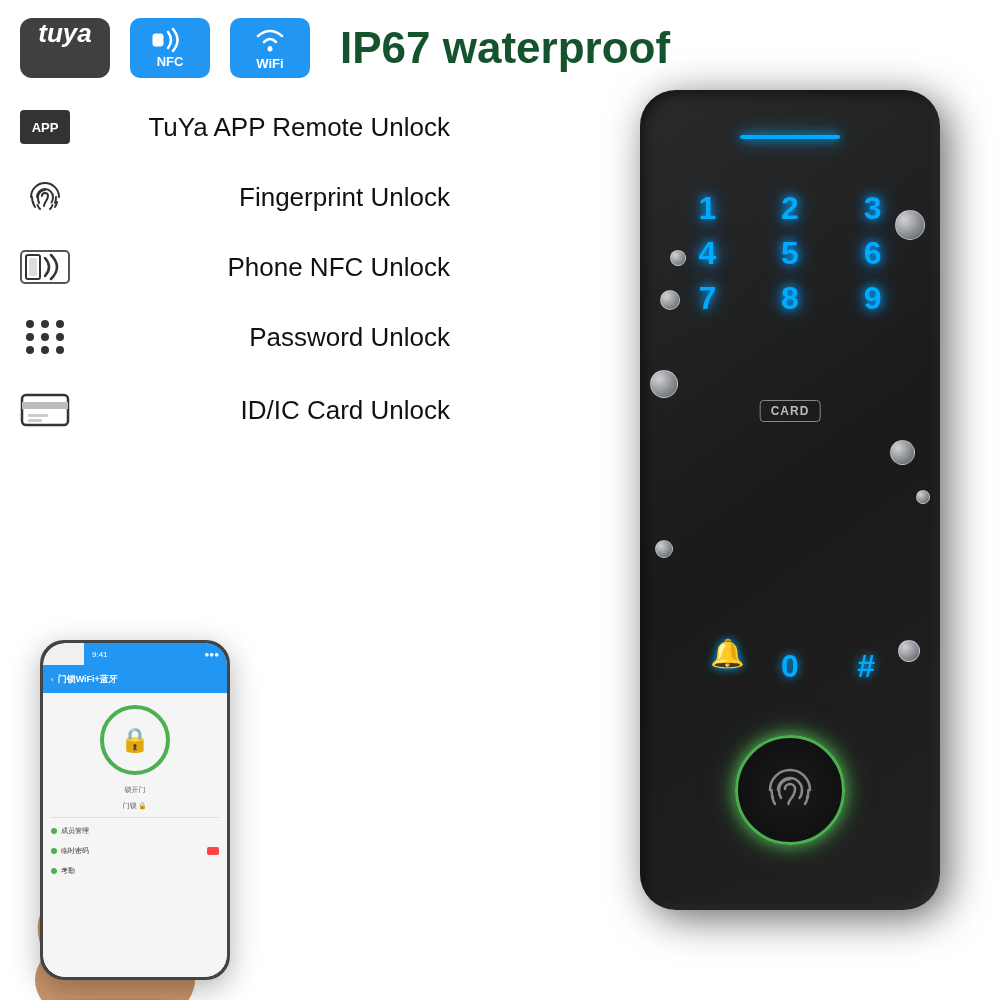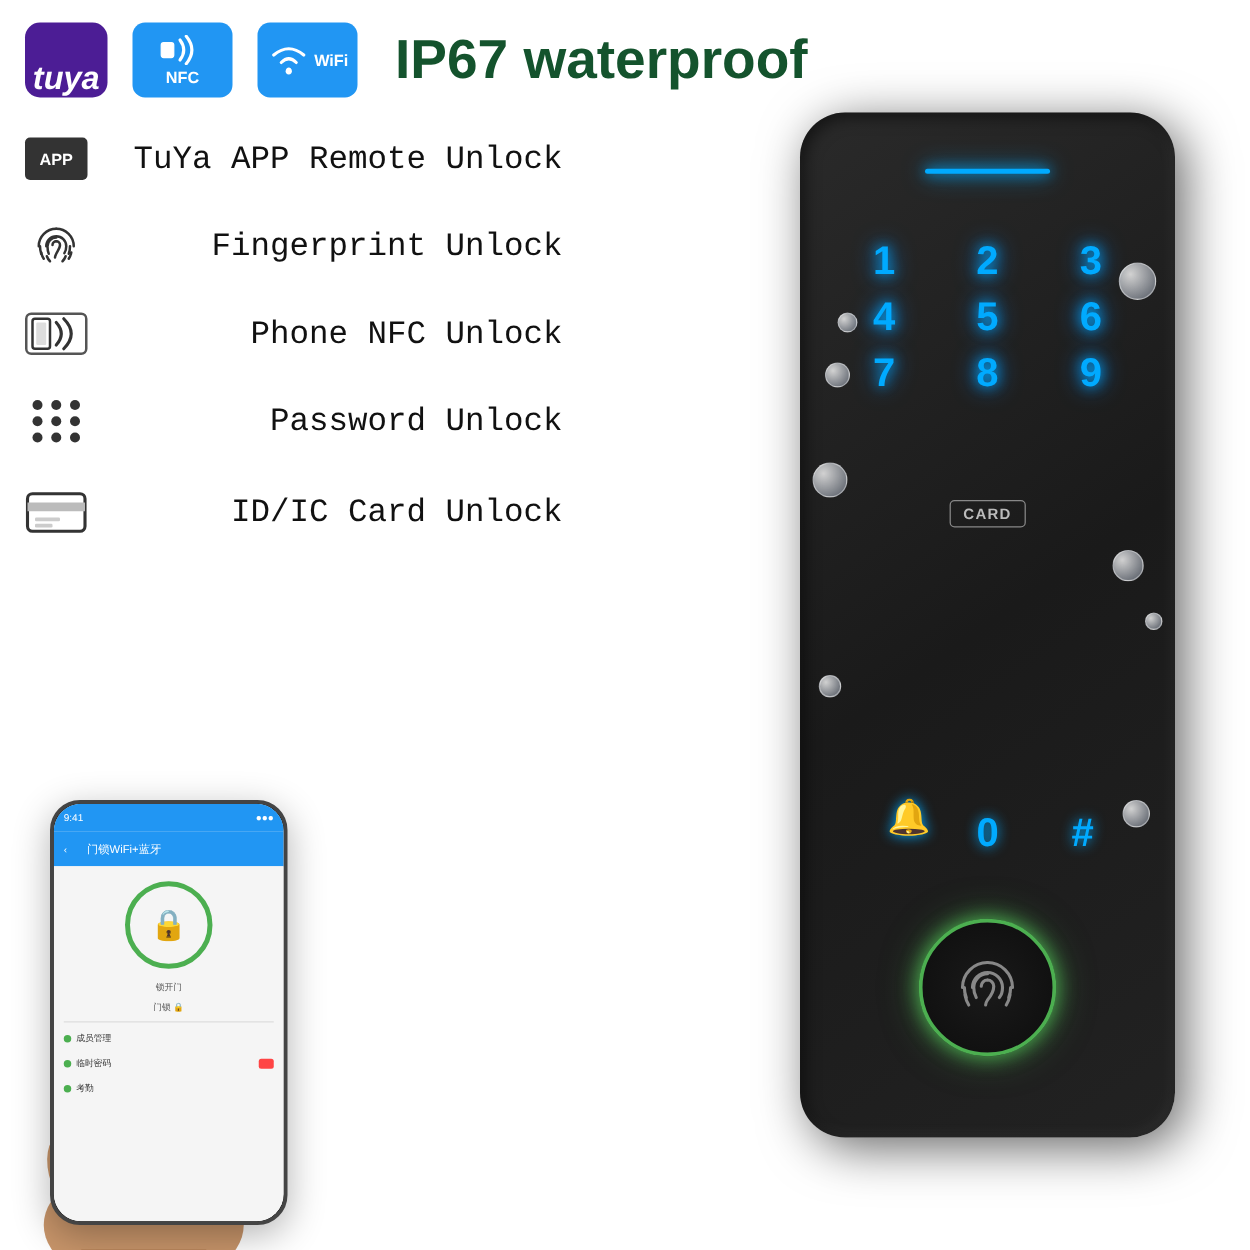--- a/index.html
+++ b/index.html
@@ -14,26 +14,26 @@
 
     
     .header {
       display: flex;
       align-items: center;
       padding: 18px 20px 10px 20px;
       gap: 20px;
     }
 
     .tuya-logo {
-      background: #4c1d95;
+      background: #404040;
       border-radius: 12px;
-      width: 66px;
+      width: 90px;
       height: 60px;
       display: flex;
-      align-items: flex-end;
+      align-items: flex-start;
       justify-content: center;
       color: white;
       font-size: 26px;
       font-weight: bold;
       font-style: italic;
     }
 
     .nfc-badge {
       background: #2196f3;
       border-radius: 10px;
@@ -48,21 +48,21 @@
       font-weight: bold;
       gap: 2px;
     }
 
     .wifi-badge {
       background: #2196f3;
       border-radius: 10px;
       width: 80px;
       height: 60px;
       display: flex;
-      flex-direction: row;
+      flex-direction: column;
       align-items: center;
       justify-content: center;
       color: white;
       font-size: 11px;
       font-weight: bold;
       gap: 2px;
     }
 
     .ip67-title {
       font-size: 44px;
@@ -94,21 +94,20 @@
       align-items: center;
       justify-content: center;
       flex-shrink: 0;
       font-size: 28px;
     }
 
     .feature-text {
       font-size: 26px;
       font-weight: 500;
       color: #111;
-      font-family: Liberation Mono, monospace;
     }
 
     
     .app-badge {
       background: #333;
       color: white;
       font-size: 13px;
       font-weight: bold;
       padding: 3px 8px;
       border-radius: 4px;
@@ -165,40 +164,40 @@
       flex-direction: column;
     }
 
     .phone-statusbar {
       background: #2196f3;
       height: 22px;
       display: flex;
       align-items: center;
       padding: 0 8px;
       justify-content: space-between;
+      margin-left: 41px;
     }
 
     .phone-statusbar-text {
       color: white;
       font-size: 8px;
     }
 
     .phone-header {
       background: #2196f3;
       height: 28px;
       display: flex;
       align-items: center;
       padding: 0 8px;
     }
 
     .phone-header-title {
       color: white;
       font-size: 9px;
-      font-weight: normal;
-      margin-left: 12px;
+      font-weight: bold;
     }
 
     .phone-content {
       flex: 1;
       background: #f5f5f5;
       display: flex;
       flex-direction: column;
       align-items: center;
       padding: 8px;
       gap: 6px;

